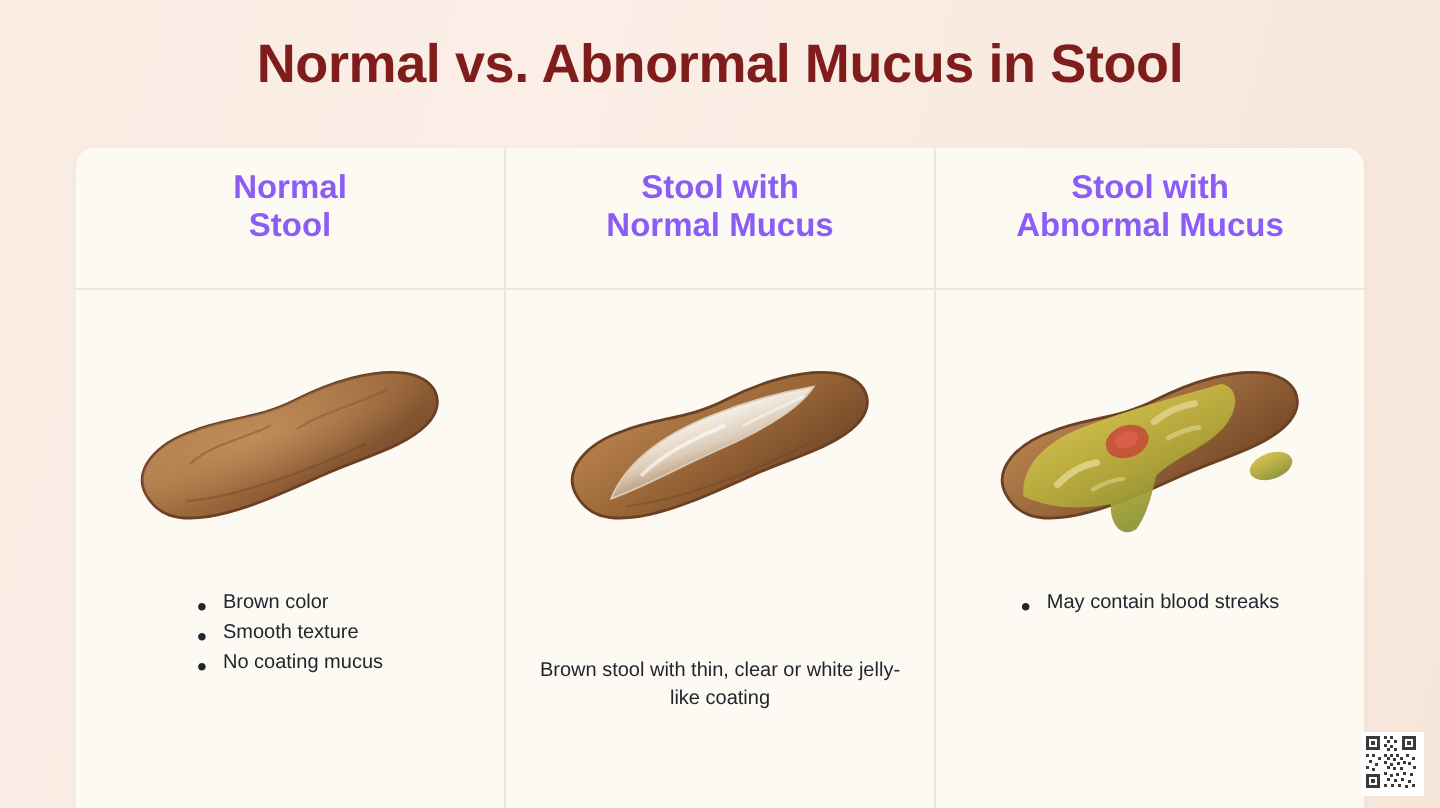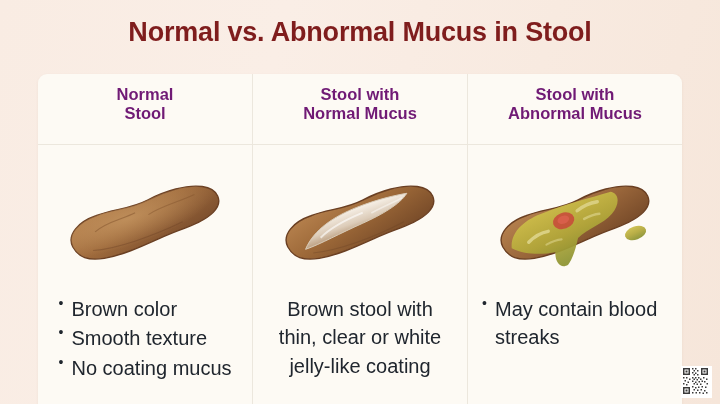--- a/index.html
+++ b/index.html
@@ -65,40 +65,40 @@
 
   .col-header {
     height: 71px;
     box-sizing: border-box;
     padding-top: 11px;
     width: 100%;
     text-align: center;
     font-size: 16.5px;
     font-weight: bold;
     line-height: 1.18;
-    color: #701a75;
+    color: #8b5cf6;
     border-bottom: 1px solid #ece7dd;
   }
   .col-header .hl {
     display: block;
   }
 
   .art-area {
     height: 150px;
     width: 100%;
     display: flex;
     align-items: center;
     justify-content: center;
   }
 
   .text-area {
     width: 100%;
     box-sizing: border-box;
     padding: 0 14px;
-    font-size: 20px;
+    font-size: 10px;
     line-height: 1.42;
     color: #20262e;
   }
   .text-area.centered {
     text-align: center;
   }
   .bullet-list {
     list-style: none;
     margin: 0;
     padding: 0;
@@ -119,20 +119,21 @@
   }
   .bullet-list li.nobullet {
     padding-left: 13px;
   }
   .bullet-list li.nobullet::before {
     content: "";
   }
   .plain-block {
     display: block;
     text-align: center;
+    margin-top: 34px;
   }
 
   .qr {
     position: absolute;
     right: 8px;
     bottom: 6px;
     width: 29px;
     height: 30px;
     background: #ffffff;
     padding: 1px;

